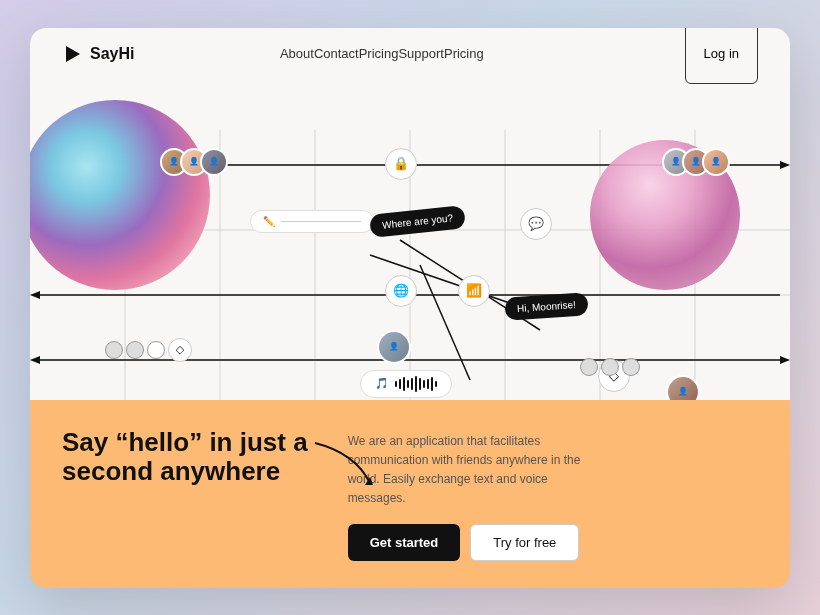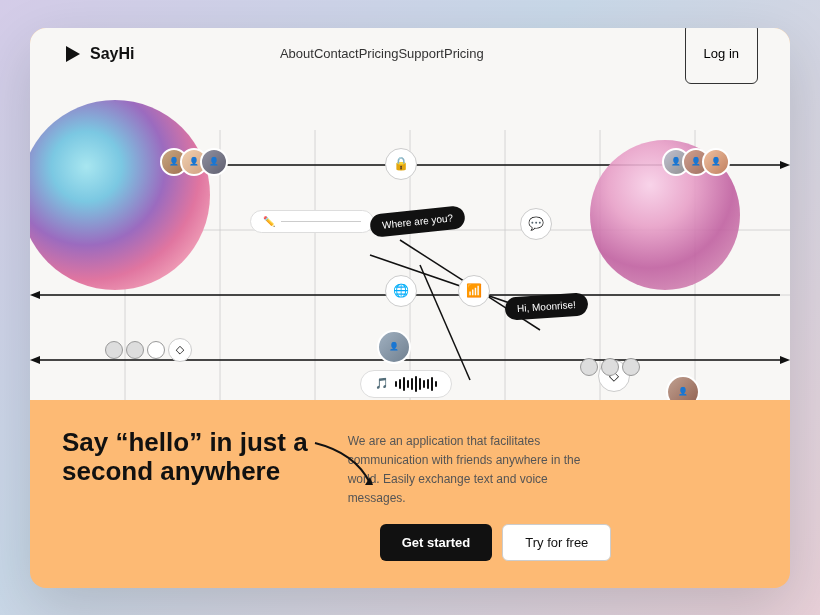--- a/index.html
+++ b/index.html
@@ -238,21 +238,20 @@
     }
     .btn-primary {
       padding: 10px 22px;
       background: #111;
       color: white;
       border: none;
       border-radius: 6px;
       font-size: 13px;
       font-weight: 600;
       cursor: pointer;
-      margin-left: 32px;
     }
     .btn-secondary {
       padding: 10px 22px;
       background: white;
       color: #111;
       border: 1.5px solid #ccc;
       border-radius: 6px;
       font-size: 13px;
       font-weight: 500;
       cursor: pointer;

